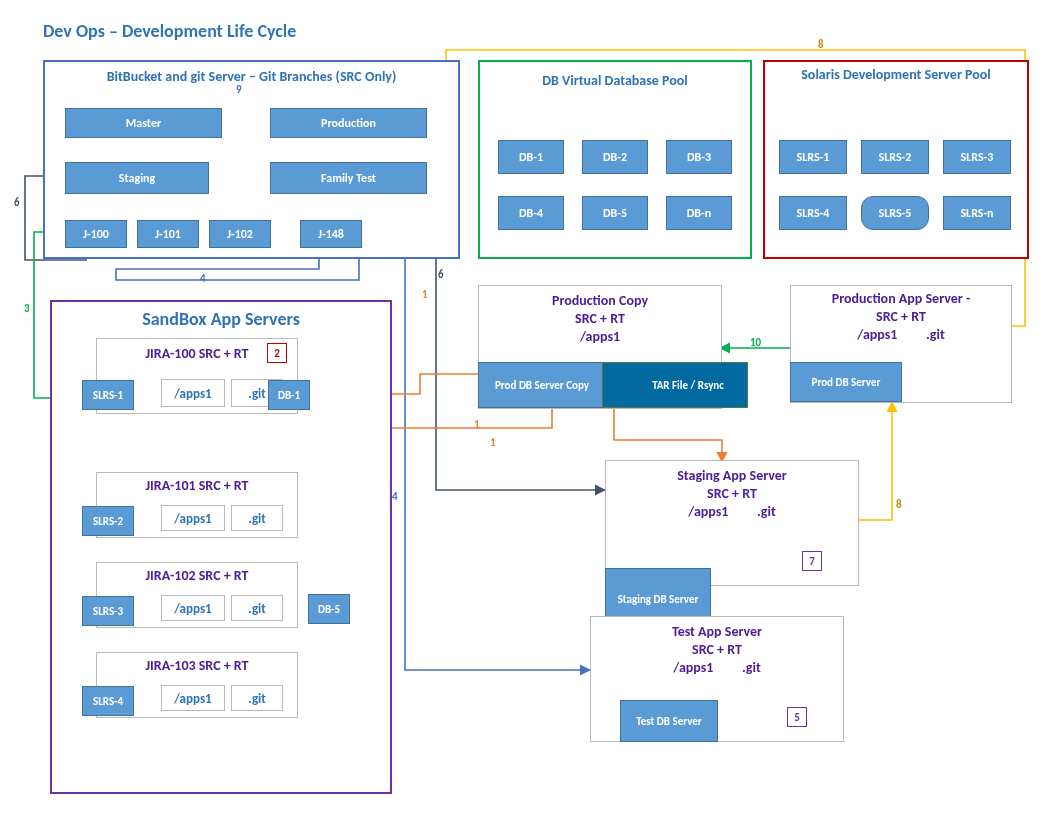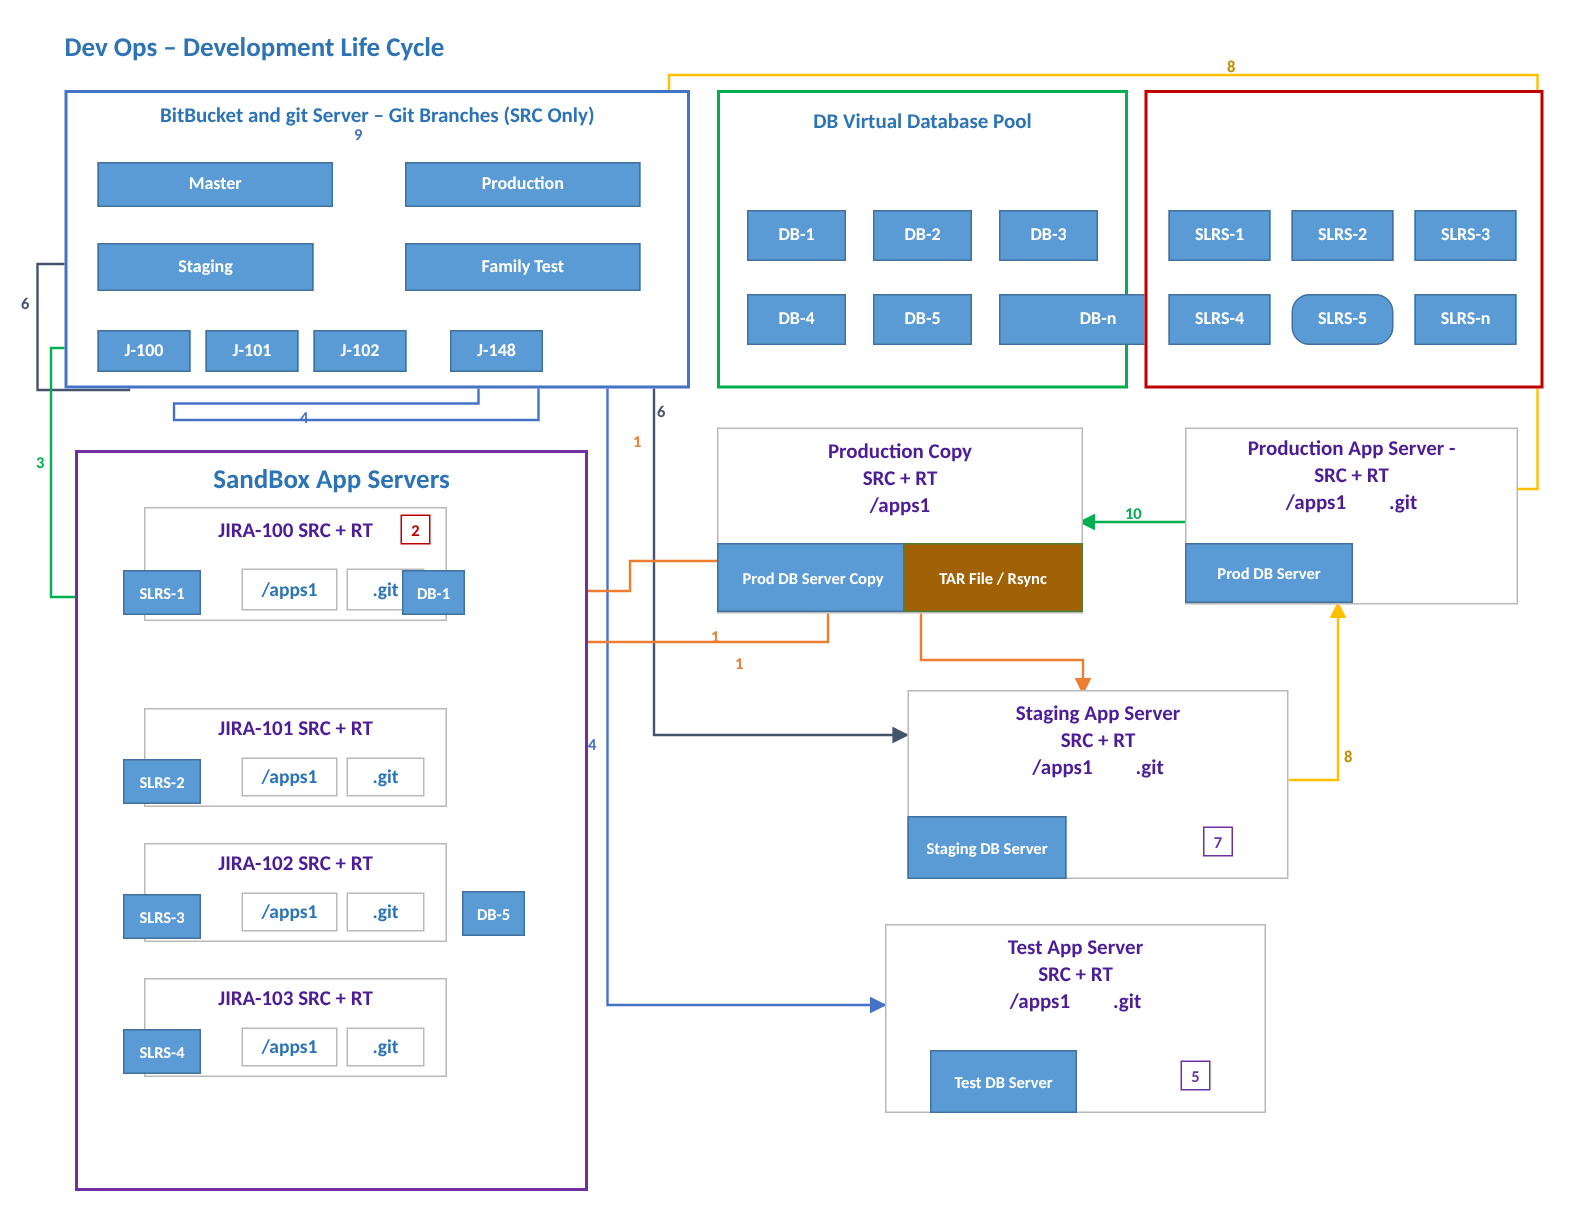--- a/index.html
+++ b/index.html
@@ -1,21 +1,21 @@
 <!DOCTYPE html>
 <html><head>
 <meta charset="utf-8">
 <style>
   html,body{margin:0;padding:0;font-family:"Segoe UI",Calibri,Arial,sans-serif;background:#fff;}
   .canvas{position:relative;width:1053px;height:814px;background:#fff;}
   .title{position:absolute;font-weight:600;color:#2E74B5;}
   .pool{position:absolute;border:2px solid;background:#fff;}
   .pool-title{position:absolute;left:0;right:0;text-align:center;font-weight:600;color:#2E74B5;}
   .node{position:absolute;background:#5B9BD5;border:1px solid #41719C;color:#fff;font-size:12px;font-weight:600;display:flex;align-items:center;justify-content:center;text-align:center;}
-  .node.green{background:#a16207;border-color:#507E32;}
+  .node.green{background:#0369a1;border-color:#507E32;padding-left:26px;}
   .card{position:absolute;background:#fff;border:1px solid #B9B9B9;}
   .card-title{position:absolute;left:0;right:0;text-align:center;font-weight:600;color:#4c1d95;font-size:14px;line-height:1.3;}
   .chip{position:absolute;background:#fff;border:1px solid #B9B9B9;color:#2E74B5;font-size:13px;font-weight:600;display:flex;align-items:center;justify-content:center;}
   .badge{position:absolute;width:18px;height:18px;border:1.5px solid;background:#fff;color:inherit;font-size:11px;font-weight:700;display:flex;align-items:center;justify-content:center;}
   .edge-label{position:absolute;font-size:11px;font-weight:600;color:#444;}
   svg.connectors{position:absolute;left:0;top:0;pointer-events:none;}
   .arrow{stroke-width:1.6;fill:none;}
 </style>
 </head>
 <body>
@@ -75,24 +75,25 @@
     <div class="node" style="left:255px;top:158px;width:60px;height:26px;">J-148</div>
   </div>
 
   <div class="pool" style="left:478px;top:60px;width:270px;height:195px;border-color:#00B050;">
     <div class="pool-title" style="top:10px;font-size:14px;">DB Virtual Database Pool</div>
     <div class="node" style="left:18px; top:78px; width:64px;height:32px;">DB-1</div>
     <div class="node" style="left:102px;top:78px; width:64px;height:32px;">DB-2</div>
     <div class="node" style="left:186px;top:78px; width:64px;height:32px;">DB-3</div>
     <div class="node" style="left:18px; top:134px;width:64px;height:32px;">DB-4</div>
     <div class="node" style="left:102px;top:134px;width:64px;height:32px;">DB-5</div>
-    <div class="node" style="left:186px;top:134px;width:64px;height:32px;padding-left:33px;">DB-n</div>
+    <div class="node" style="left:186px;top:134px;width:64px;height:32px;">DB-n</div>
   </div>
 
   <div class="pool" style="left:763px;top:60px;width:262px;height:195px;border-color:#C00000;">
+    <div class="pool-title" style="top:4px;font-size:14px;">Solaris Development Server Pool</div>
     <div class="node" style="left:14px; top:78px; width:66px;height:32px;">SLRS-1</div>
     <div class="node" style="left:96px; top:78px; width:66px;height:32px;">SLRS-2</div>
     <div class="node" style="left:178px;top:78px; width:66px;height:32px;">SLRS-3</div>
     <div class="node" style="left:14px; top:134px;width:66px;height:32px;">SLRS-4</div>
     <div class="node" style="left:96px; top:134px;width:66px;height:32px;border-radius:12px;">SLRS-5</div>
     <div class="node" style="left:178px;top:134px;width:66px;height:32px;">SLRS-n</div>
   </div>
 
   <div class="pool" style="left:50px;top:300px;width:338px;height:490px;border-color:#7030A0;">
     <div class="pool-title" style="top:6px;font-size:18px;">SandBox App Servers</div>
@@ -151,21 +152,21 @@
 
   <div class="card" style="left:605px;top:460px;width:252px;height:124px;">
     <div class="card-title" style="top:6px;">
       <span>Staging App Server</span><br>
       <span>SRC + RT</span><br>
       <span>/apps1</span>&nbsp;&nbsp;&nbsp;&nbsp;&nbsp;&nbsp;&nbsp;&nbsp;
       <span>.git</span>
     </div>
     <div class="badge" style="right:36px;bottom:14px;border-color:#7030A0;color:#7030A0;">7</div>
   </div>
-  <div class="node" style="left:605px;top:544px;width:96px;height:40px;font-size:11px;padding:0 4px;">Staging DB Server</div>
+  <div class="node" style="left:605px;top:568px;width:96px;height:40px;font-size:11px;padding:10px 4px;">Staging DB Server</div>
 
   <div class="card" style="left:590px;top:616px;width:252px;height:124px;">
     <div class="card-title" style="top:6px;">
       <span>Test App Server</span><br>
       <span>SRC + RT</span><br>
       <span>/apps1</span>&nbsp;&nbsp;&nbsp;&nbsp;&nbsp;&nbsp;&nbsp;&nbsp;
       <span>.git</span>
     </div>
     <div class="badge" style="right:36px;bottom:14px;border-color:#7030A0;color:#7030A0;">5</div>
   </div>

